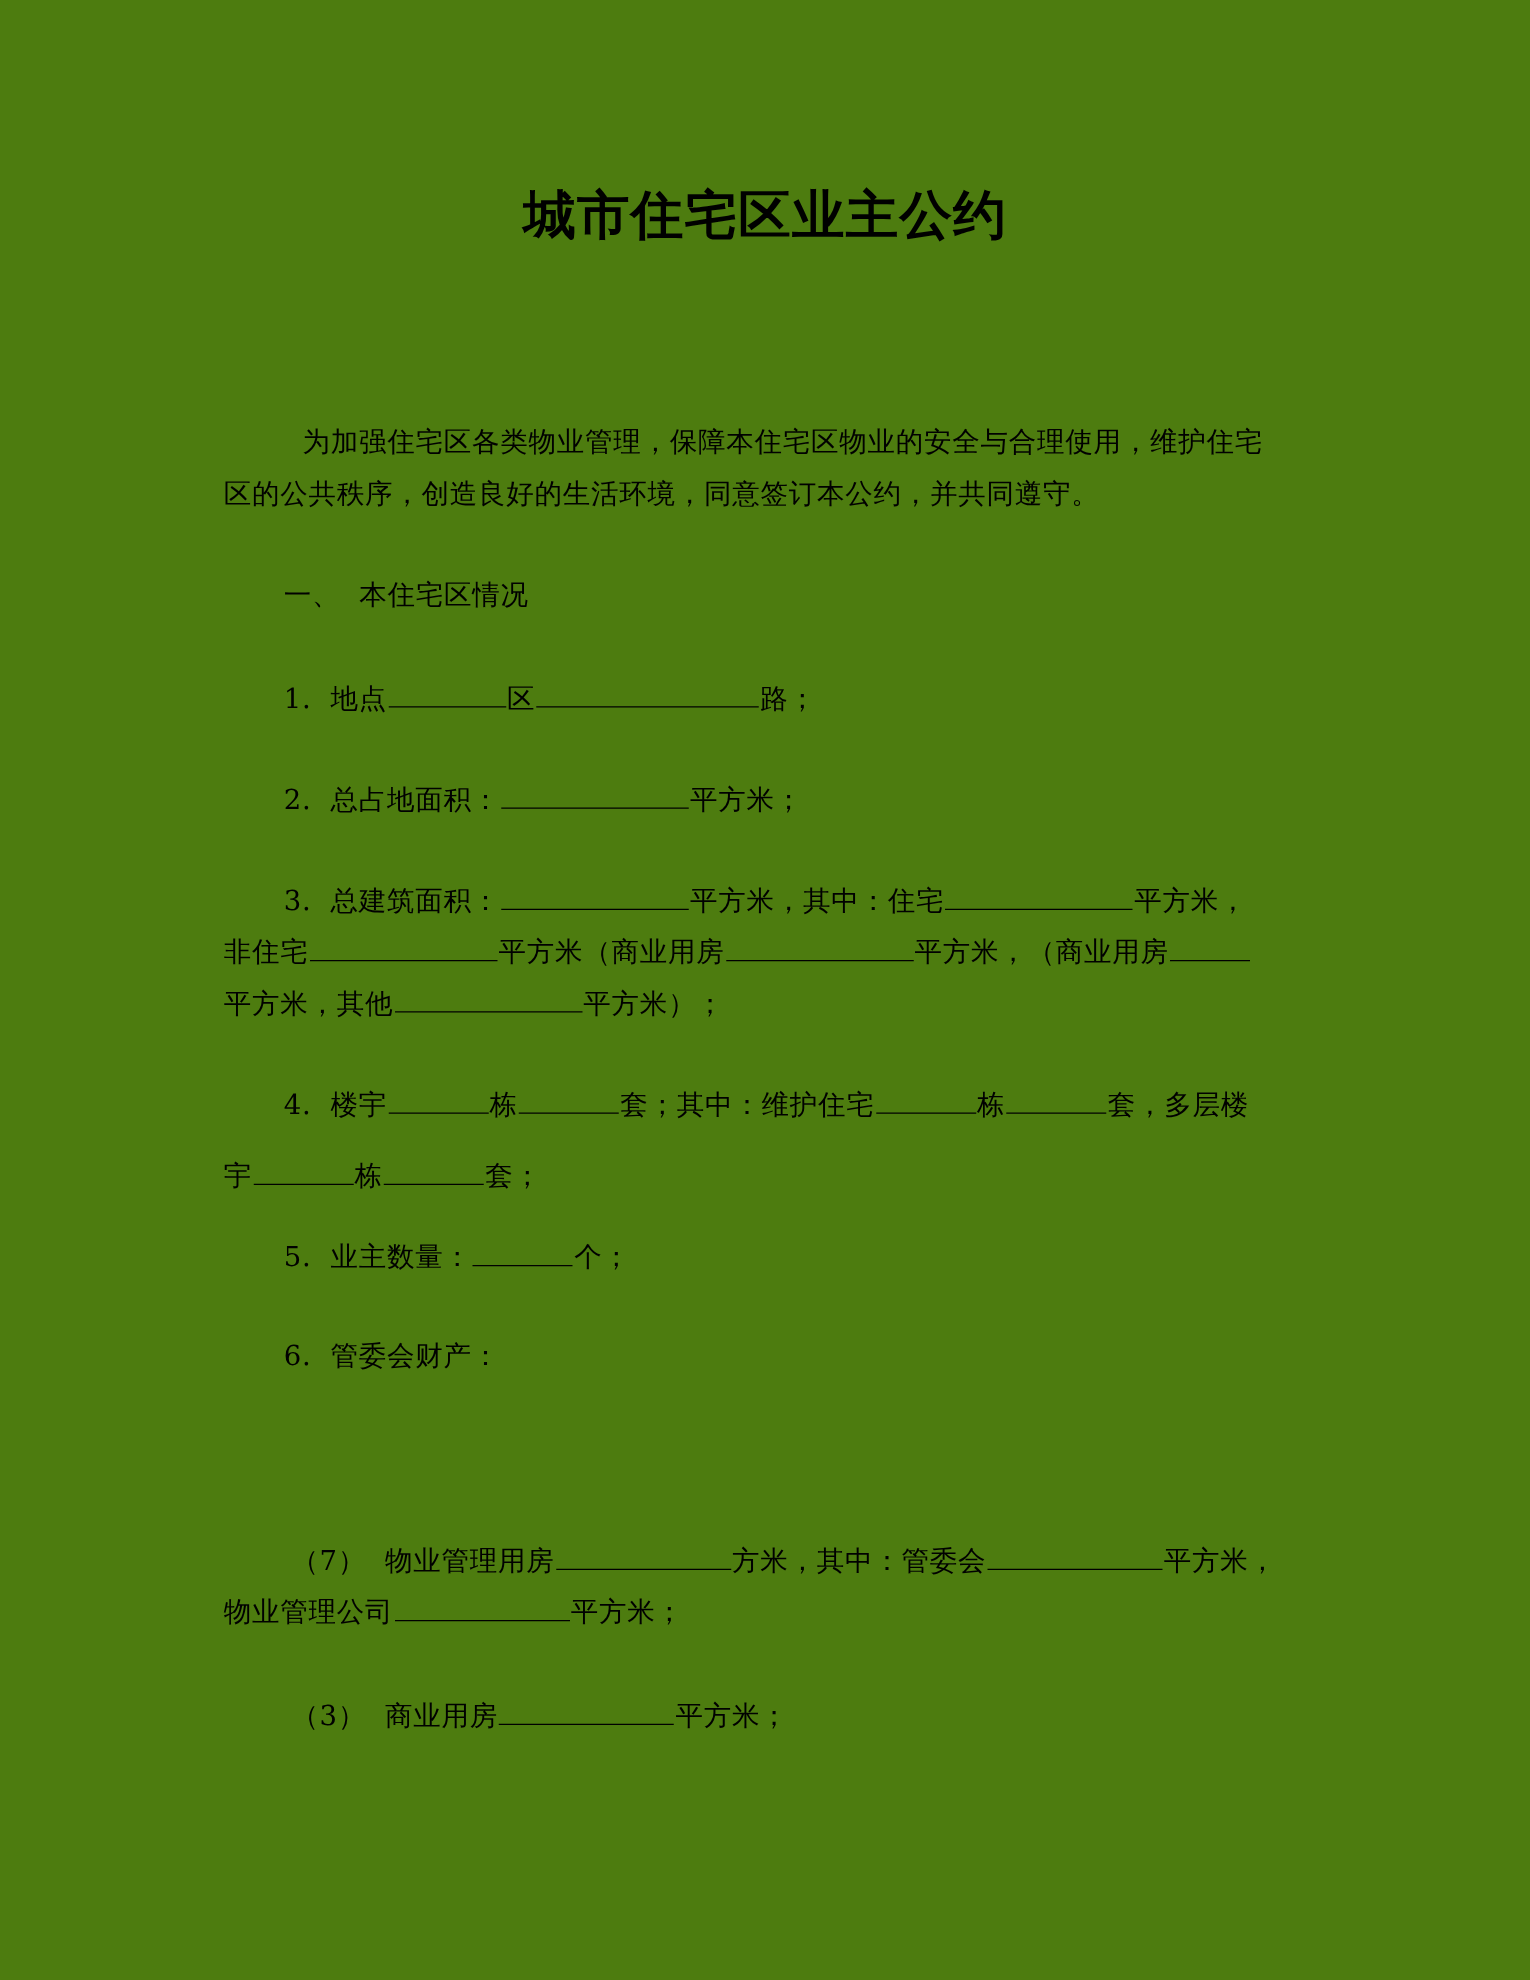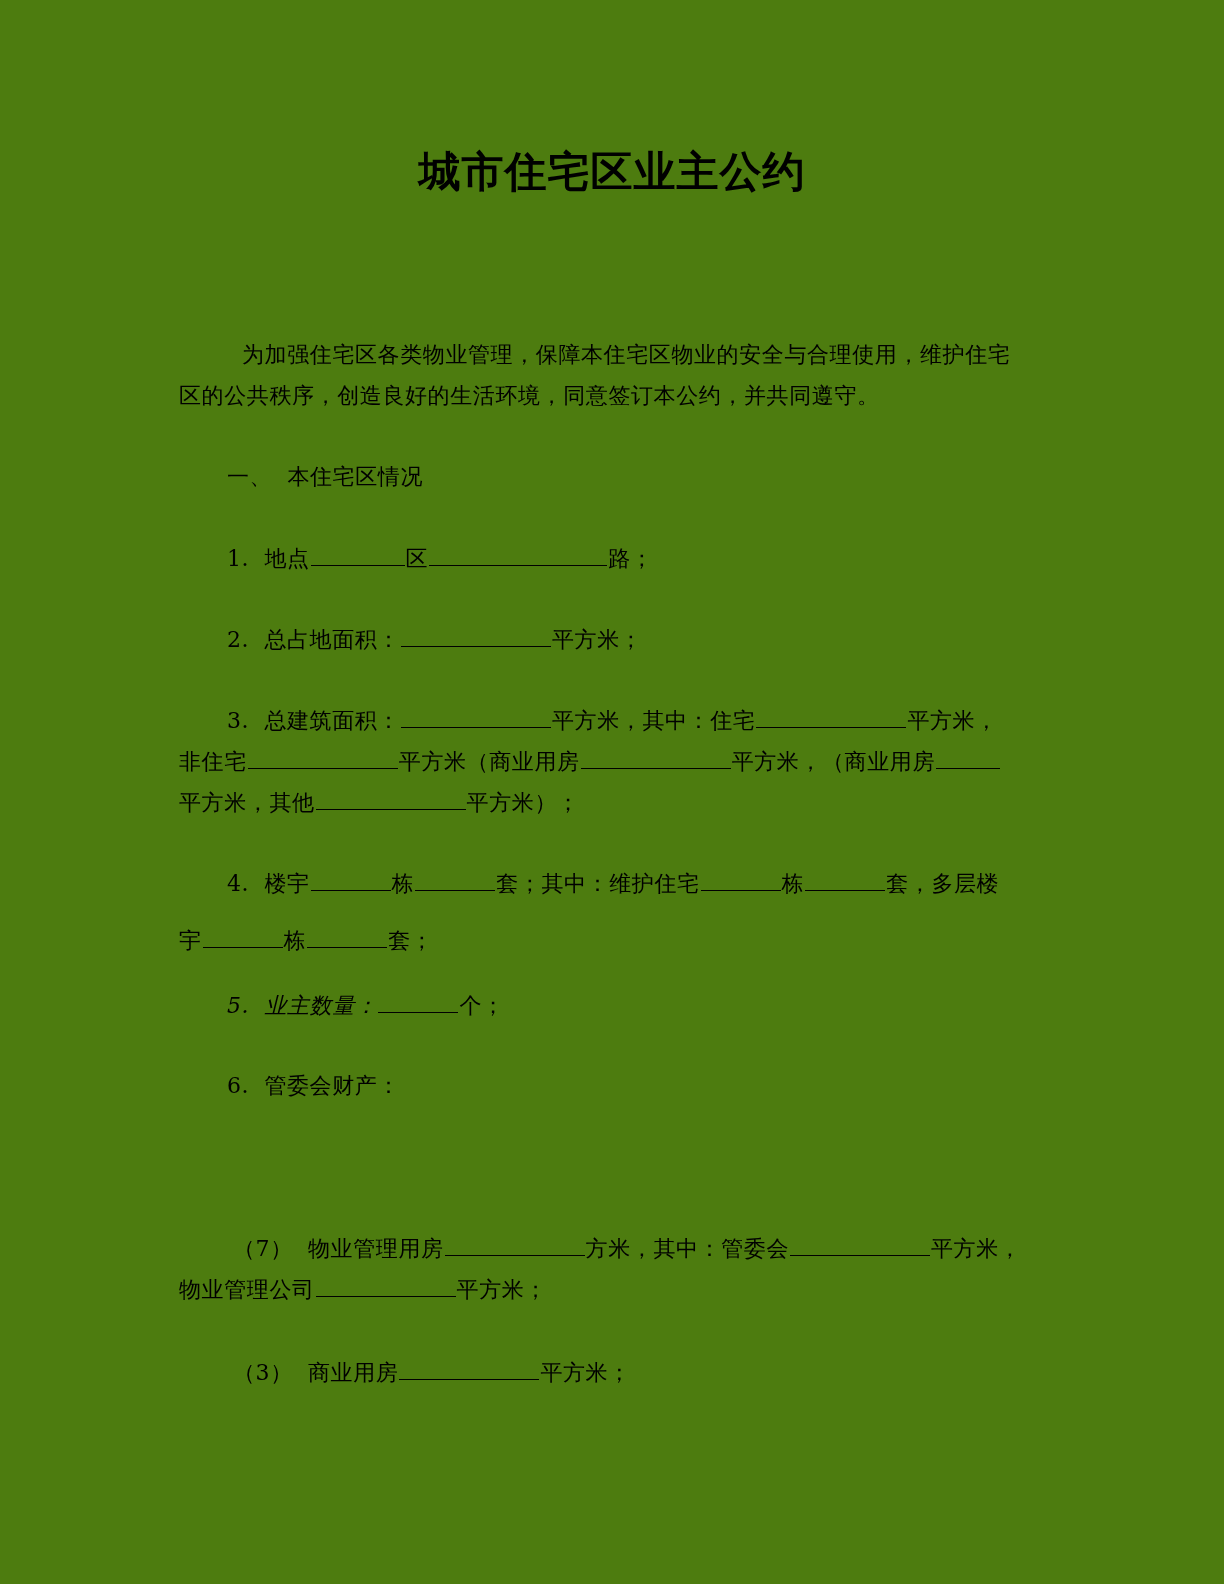--- a/index.html
+++ b/index.html
@@ -47,21 +47,21 @@
   </div>
 
   <div class="line" style="left:227px; top:868px;">
     <span style="white-space:pre;">4.  楼宇</span><span class="blank" style="width:80px;"></span><span>栋</span><span class="blank" style="width:80px;"></span><span>套；其中：维护住宅</span><span class="blank" style="width:80px;"></span><span>栋</span><span class="blank" style="width:80px;"></span><span>套，多层楼</span>
   </div>
   <div class="line" style="left:179px; top:897px;margin-top:28px;">
     <span>宇</span><span class="blank" style="width:80px;"></span><span>栋</span><span class="blank" style="width:80px;"></span><span>套；</span>
   </div>
 
   <div class="line" style="left:227px; top:990px;">
-    <span style="white-space:pre;font-style:italic;">5.  业主数量：</span><span class="blank" style="width:80px;"></span><span>个；</span>
+    <span style="white-space:pre;">5.  业主数量：</span><span class="blank" style="width:80px;"></span><span>个；</span>
   </div>
 
   <div class="line" style="left:227px; top:1071px; white-space:pre;">6.  管委会财产：</div>
 
 
   <div class="line" style="left:233px; top:1233px;">
     <span style="white-space:pre;">（7）  物业管理用房</span><span class="blank" style="width:140px;"></span><span>方米，其中：管委会</span><span class="blank" style="width:140px;"></span><span>平方米，</span>
   </div>
   <div class="line" style="left:179px; top:1274px;">
     <span>物业管理公司</span><span class="blank" style="width:140px;"></span><span>平方米；</span>

